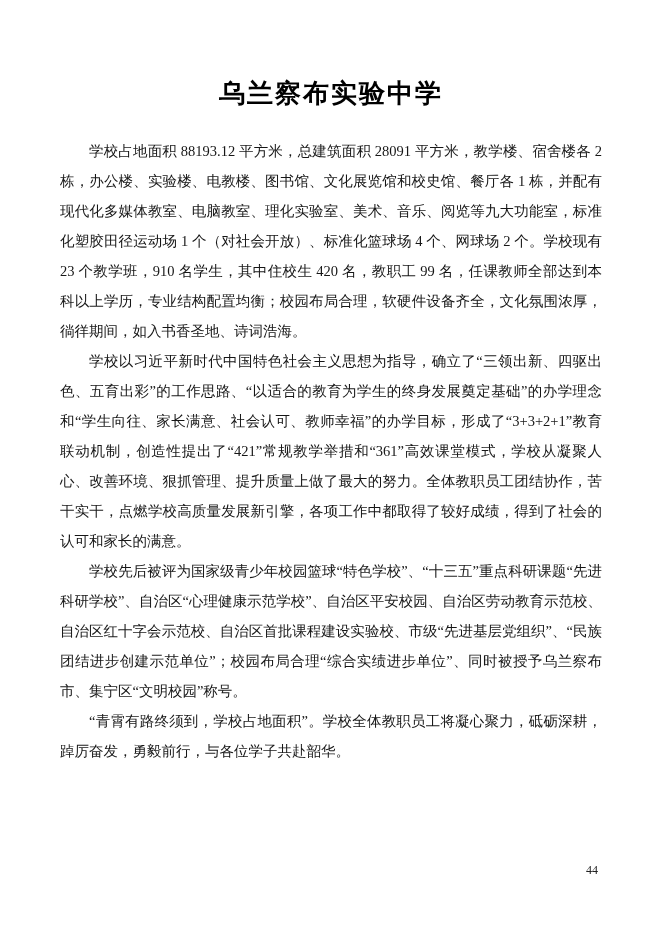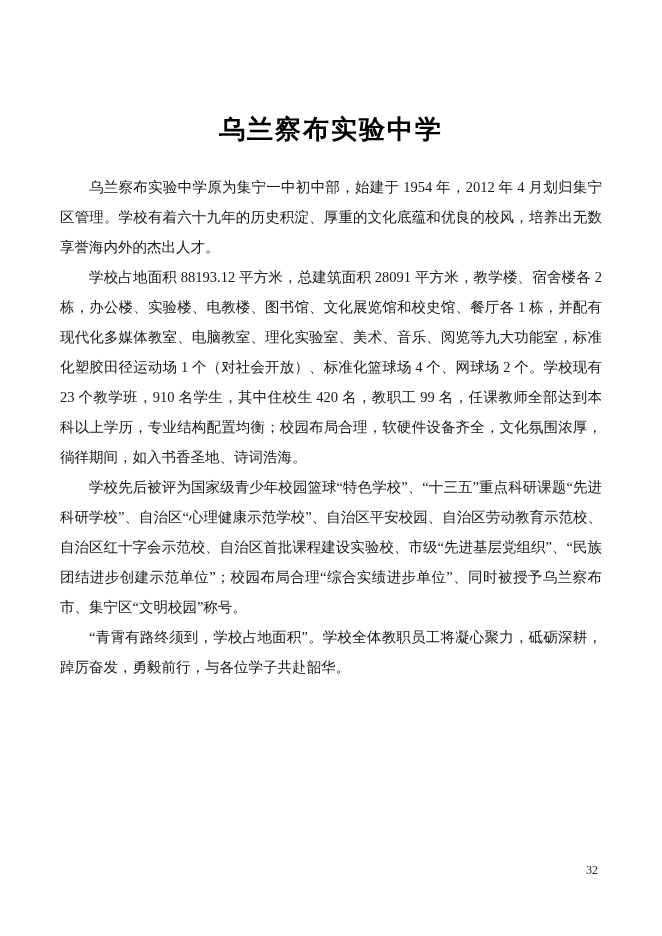--- a/index.html
+++ b/index.html
@@ -12,21 +12,21 @@
     width: 662px;
     height: 936px;
     background: #ffffff;
     color: #000000;
     font-family: "Liberation Serif", "DejaVu Serif", serif;
     overflow: hidden;
     box-sizing: border-box;
   }
   .doc-title {
     margin: 0;
-    padding-top: 112px;
+    padding-top: 76px;
     text-align: center;
     font-family: "Liberation Sans", "DejaVu Sans", sans-serif;
     font-weight: bold;
     font-size: 26px;
     line-height: 34px;
     letter-spacing: 2px;
     color: #000000;
   }
   .doc-body {
     margin: 26px 60px 0 60px;
@@ -51,20 +51,20 @@
     color: #222222;
   }
 </style>
 </head>
 <body>
 
 <div class="page">
   <h1 class="doc-title">乌兰察布实验中学</h1>
 
   <div class="doc-body">
-    <p>乌兰察布实验中学原为集宁一中初中部，始建于 1954 年，2012 年 4 月划归集宁区管理。学校有着六十九年的历史积淀、厚重的文化底蕴和优良的校风，培养出无数享誉海内外的杰出人才。</p>
     <p>学校占地面积 88193.12 平方米，总建筑面积 28091 平方米，教学楼、宿舍楼各 2 栋，办公楼、实验楼、电教楼、图书馆、文化展览馆和校史馆、餐厅各 1 栋，并配有现代化多媒体教室、电脑教室、理化实验室、美术、音乐、阅览等九大功能室，标准化塑胶田径运动场 1 个（对社会开放）、标准化篮球场 4 个、网球场 2 个。学校现有 23 个教学班，910 名学生，其中住校生 420 名，教职工 99 名，任课教师全部达到本科以上学历，专业结构配置均衡；校园布局合理，软硬件设备齐全，文化氛围浓厚，徜徉期间，如入书香圣地、诗词浩海。</p>
+    <p>学校以习近平新时代中国特色社会主义思想为指导，确立了“三领出新、四驱出色、五育出彩”的工作思路、“以适合的教育为学生的终身发展奠定基础”的办学理念和“学生向往、家长满意、社会认可、教师幸福”的办学目标，形成了“3+3+2+1”教育联动机制，创造性提出了“421”常规教学举措和“361”高效课堂模式，学校从凝聚人心、改善环境、狠抓管理、提升质量上做了最大的努力。全体教职员工团结协作，苦干实干，点燃学校高质量发展新引擎，各项工作中都取得了较好成绩，得到了社会的认可和家长的满意。</p>
     <p>学校先后被评为国家级青少年校园篮球“特色学校”、“十三五”重点科研课题“先进科研学校”、自治区“心理健康示范学校”、自治区平安校园、自治区劳动教育示范校、自治区红十字会示范校、自治区首批课程建设实验校、市级“先进基层党组织”、“民族团结进步创建示范单位”；校园布局合理“综合实绩进步单位”、同时被授予乌兰察布市、集宁区“文明校园”称号。</p>
     <p>“青霄有路终须到，学校占地面积”。学校全体教职员工将凝心聚力，砥砺深耕，踔厉奋发，勇毅前行，与各位学子共赴韶华。</p>
   </div>
 
-  <div class="page-number">32</div>
+  <div class="page-number">44</div>
 </div>
 
 </body></html>

